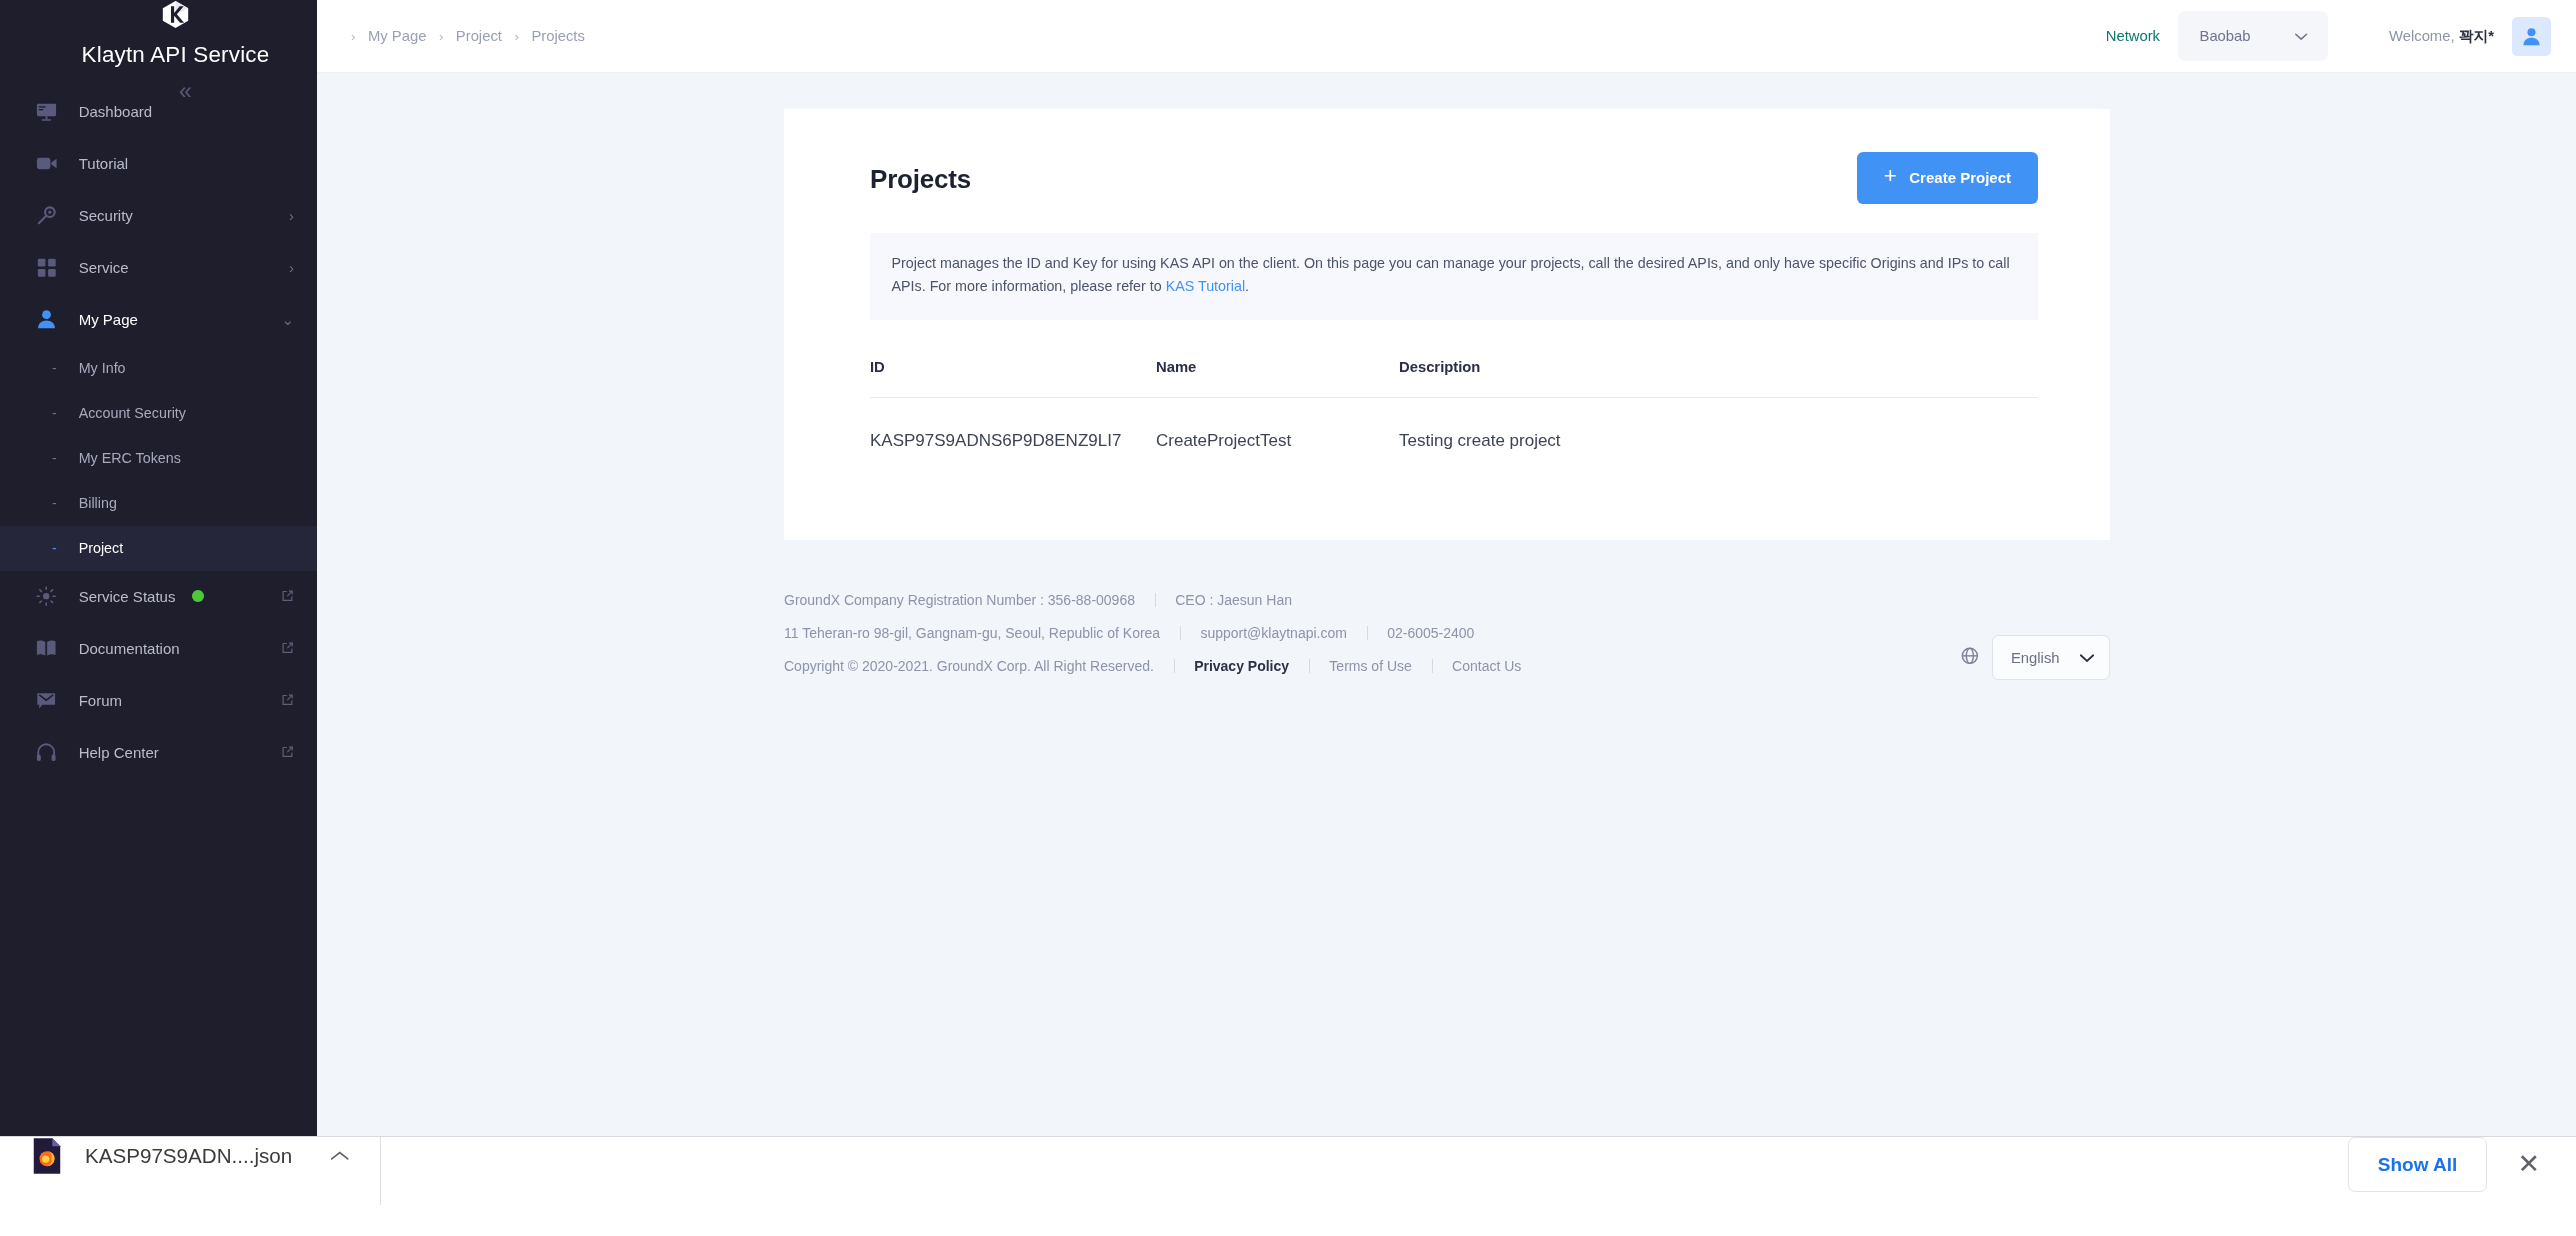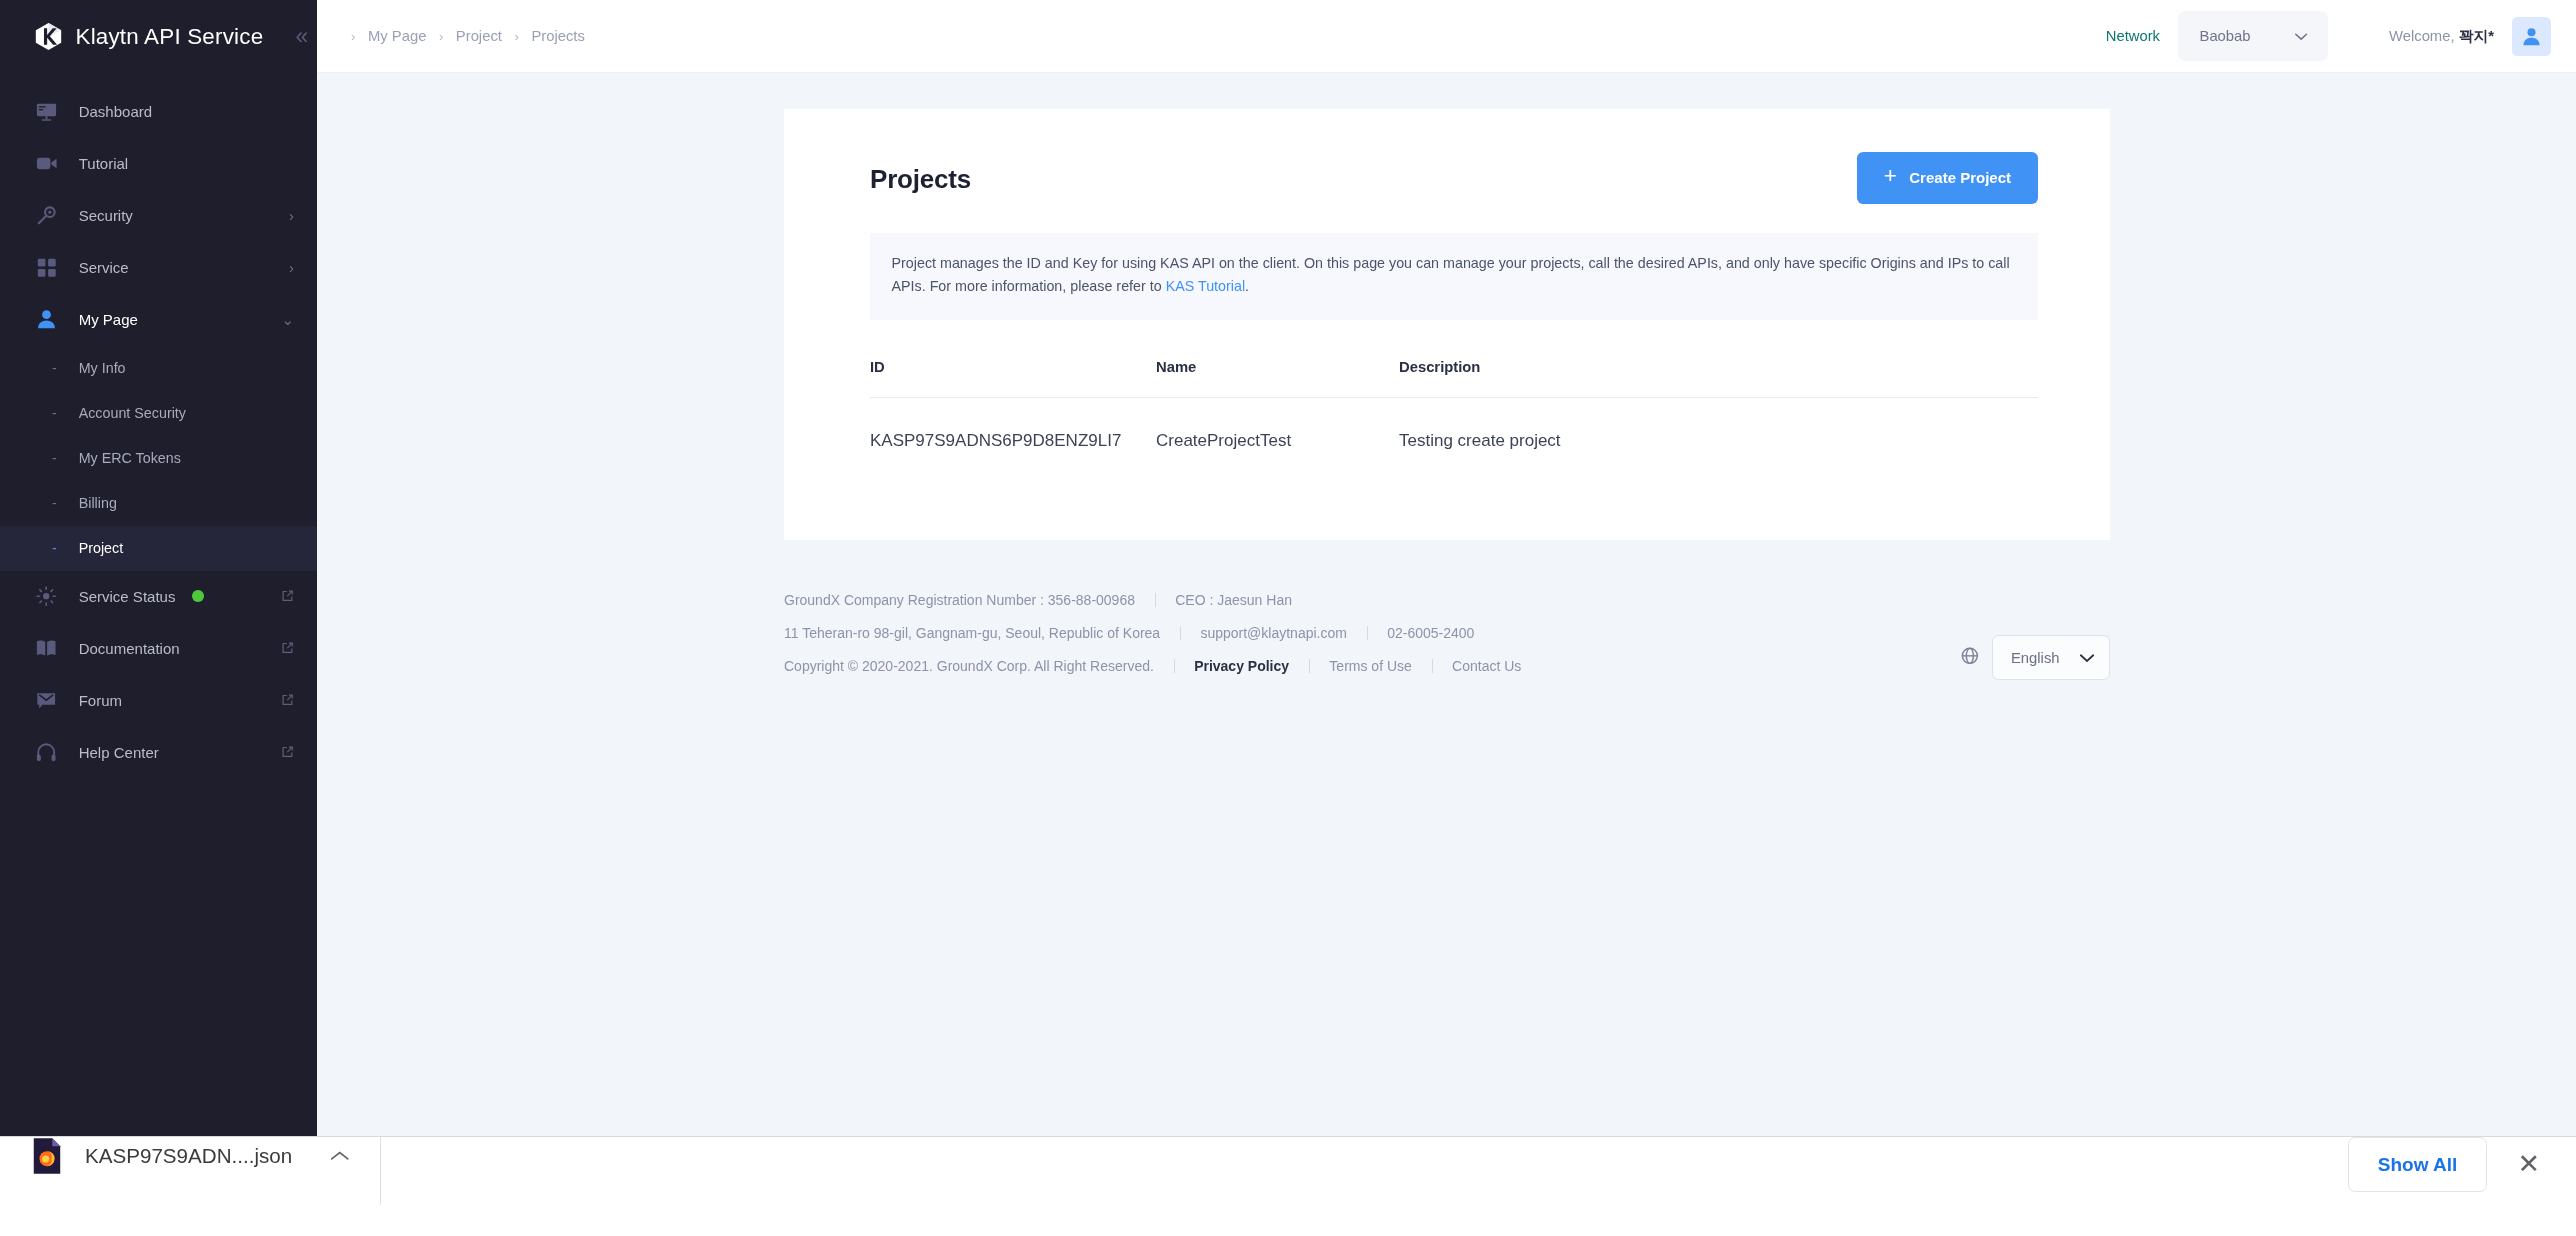--- a/index.html
+++ b/index.html
@@ -13,21 +13,21 @@
 
   
   .sidebar {
     position: absolute; left: 0; top: 0;
     width: 317px; height: 1136px;
     background: #1e1e2c;
     overflow: hidden;
   }
   .brand {
     height: 73px; display: flex; align-items: center;
-    padding-left: 34px; gap: 12.5px;
+    padding-left: 34px; gap: 12.5px; flex-direction: column;
   }
   .brand-logo { width: 29px; height: 29px; position: relative; flex: none; }
   .brand-title {
     color: #ffffff; font-size: 22.4px; letter-spacing: 0.2px; font-weight: 400;
   }
   .brand-collapse {
     margin-left: 19.7px; color: #575a78; font-size: 23px; line-height: 1;
     cursor: pointer; user-select: none;
   }
 

